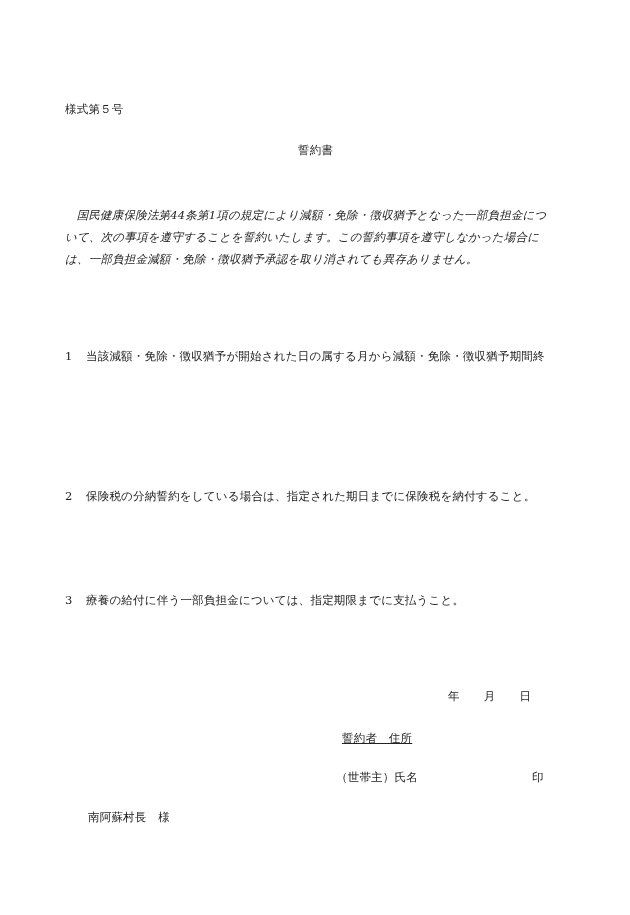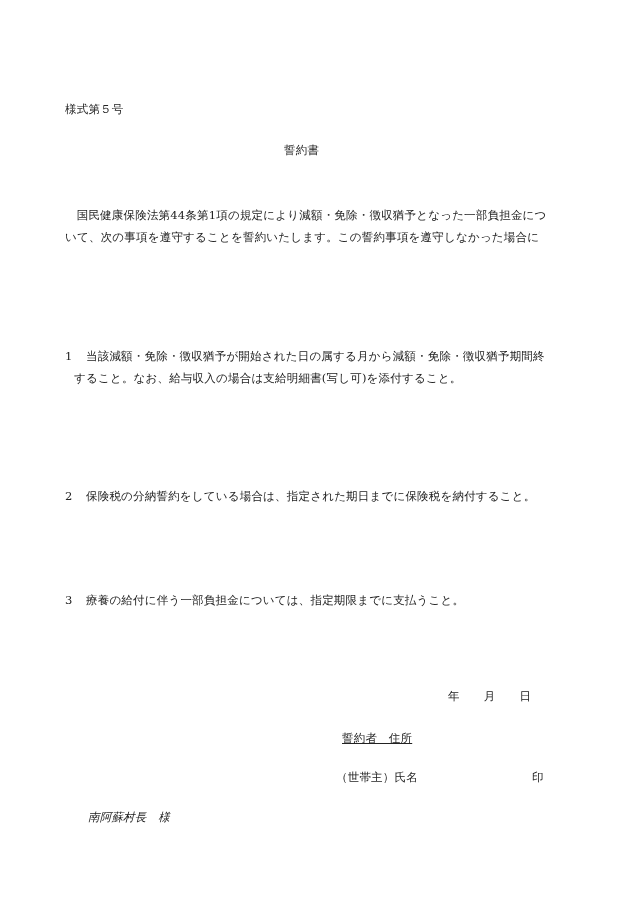--- a/index.html
+++ b/index.html
@@ -12,55 +12,53 @@
       height: 915px;
       position: relative;
       overflow: hidden;
       font-family: "DejaVu Serif", "Liberation Serif", serif;
       color: #222222;
       font-size: 11.5px;
       letter-spacing: 0.2px;
     }
     .abs { position: absolute; white-space: nowrap; }
     .form-no { left: 65px; top: 102px; }
-    .title { left: 284px; top: 143px; }
-    .para { left: 65px; top: 204px; width: 510px; line-height: 22px; white-space: normal; }
+    .title { left: 298px; top: 143px; }
+    .para { left: 65px; top: 204px; width: 510px; line-height: 22px; white-space: normal; font-style: italic; }
     .para .line { display: block; white-space: nowrap; }
     .item { left: 65px; white-space: normal; width: 520px; line-height: 22px; }
     .item .line { display: block; white-space: nowrap; }
     .item1 { top: 345px; }
     .item2 { top: 485px; }
     .item3 { top: 589px; }
     .num { display: inline-block; width: 21px; }
     .indent { display: inline-block; width: 9px; }
     .date { top: 689px; left: 448px; }
     .date span { display: inline-block; }
     .signer { top: 731px; left: 342px; text-decoration: underline; }
     .head { top: 770px; left: 336px; }
     .seal { top: 770px; left: 532px; }
-    .addressee { top: 810px; left: 88px; font-style: italic; }
+    .addressee { top: 810px; left: 88px; }
   </style>
 </head>
 <body>
 
 <div class="abs form-no">様式第５号</div>
 
 <div class="abs title">誓約書</div>
 
 <div class="abs para">
   <span class="line">　国民健康保険法第44条第1項の規定により減額・免除・徴収猶予となった一部負担金につ</span>
   <span class="line">いて、次の事項を遵守することを誓約いたします。この誓約事項を遵守しなかった場合に</span>
+  <span class="line">は、一部負担金減額・免除・徴収猶予承認を取り消されても異存ありません。</span>
 </div>
 
 <div class="abs item item1">
   <span class="line">
     <span class="num">1</span><span>当該減額・免除・徴収猶予が開始された日の属する月から減額・免除・徴収猶予期間終</span>
-  </span>
-  <span class="line">
-    <span class="indent"></span><span>すること。なお、給与収入の場合は支給明細書(写し可)を添付すること。</span>
   </span>
 </div>
 
 <div class="abs item item2">
   <span class="line">
     <span class="num">2</span><span>保険税の分納誓約をしている場合は、指定された期日までに保険税を納付すること。</span>
   </span>
 </div>
 
 <div class="abs item item3">

